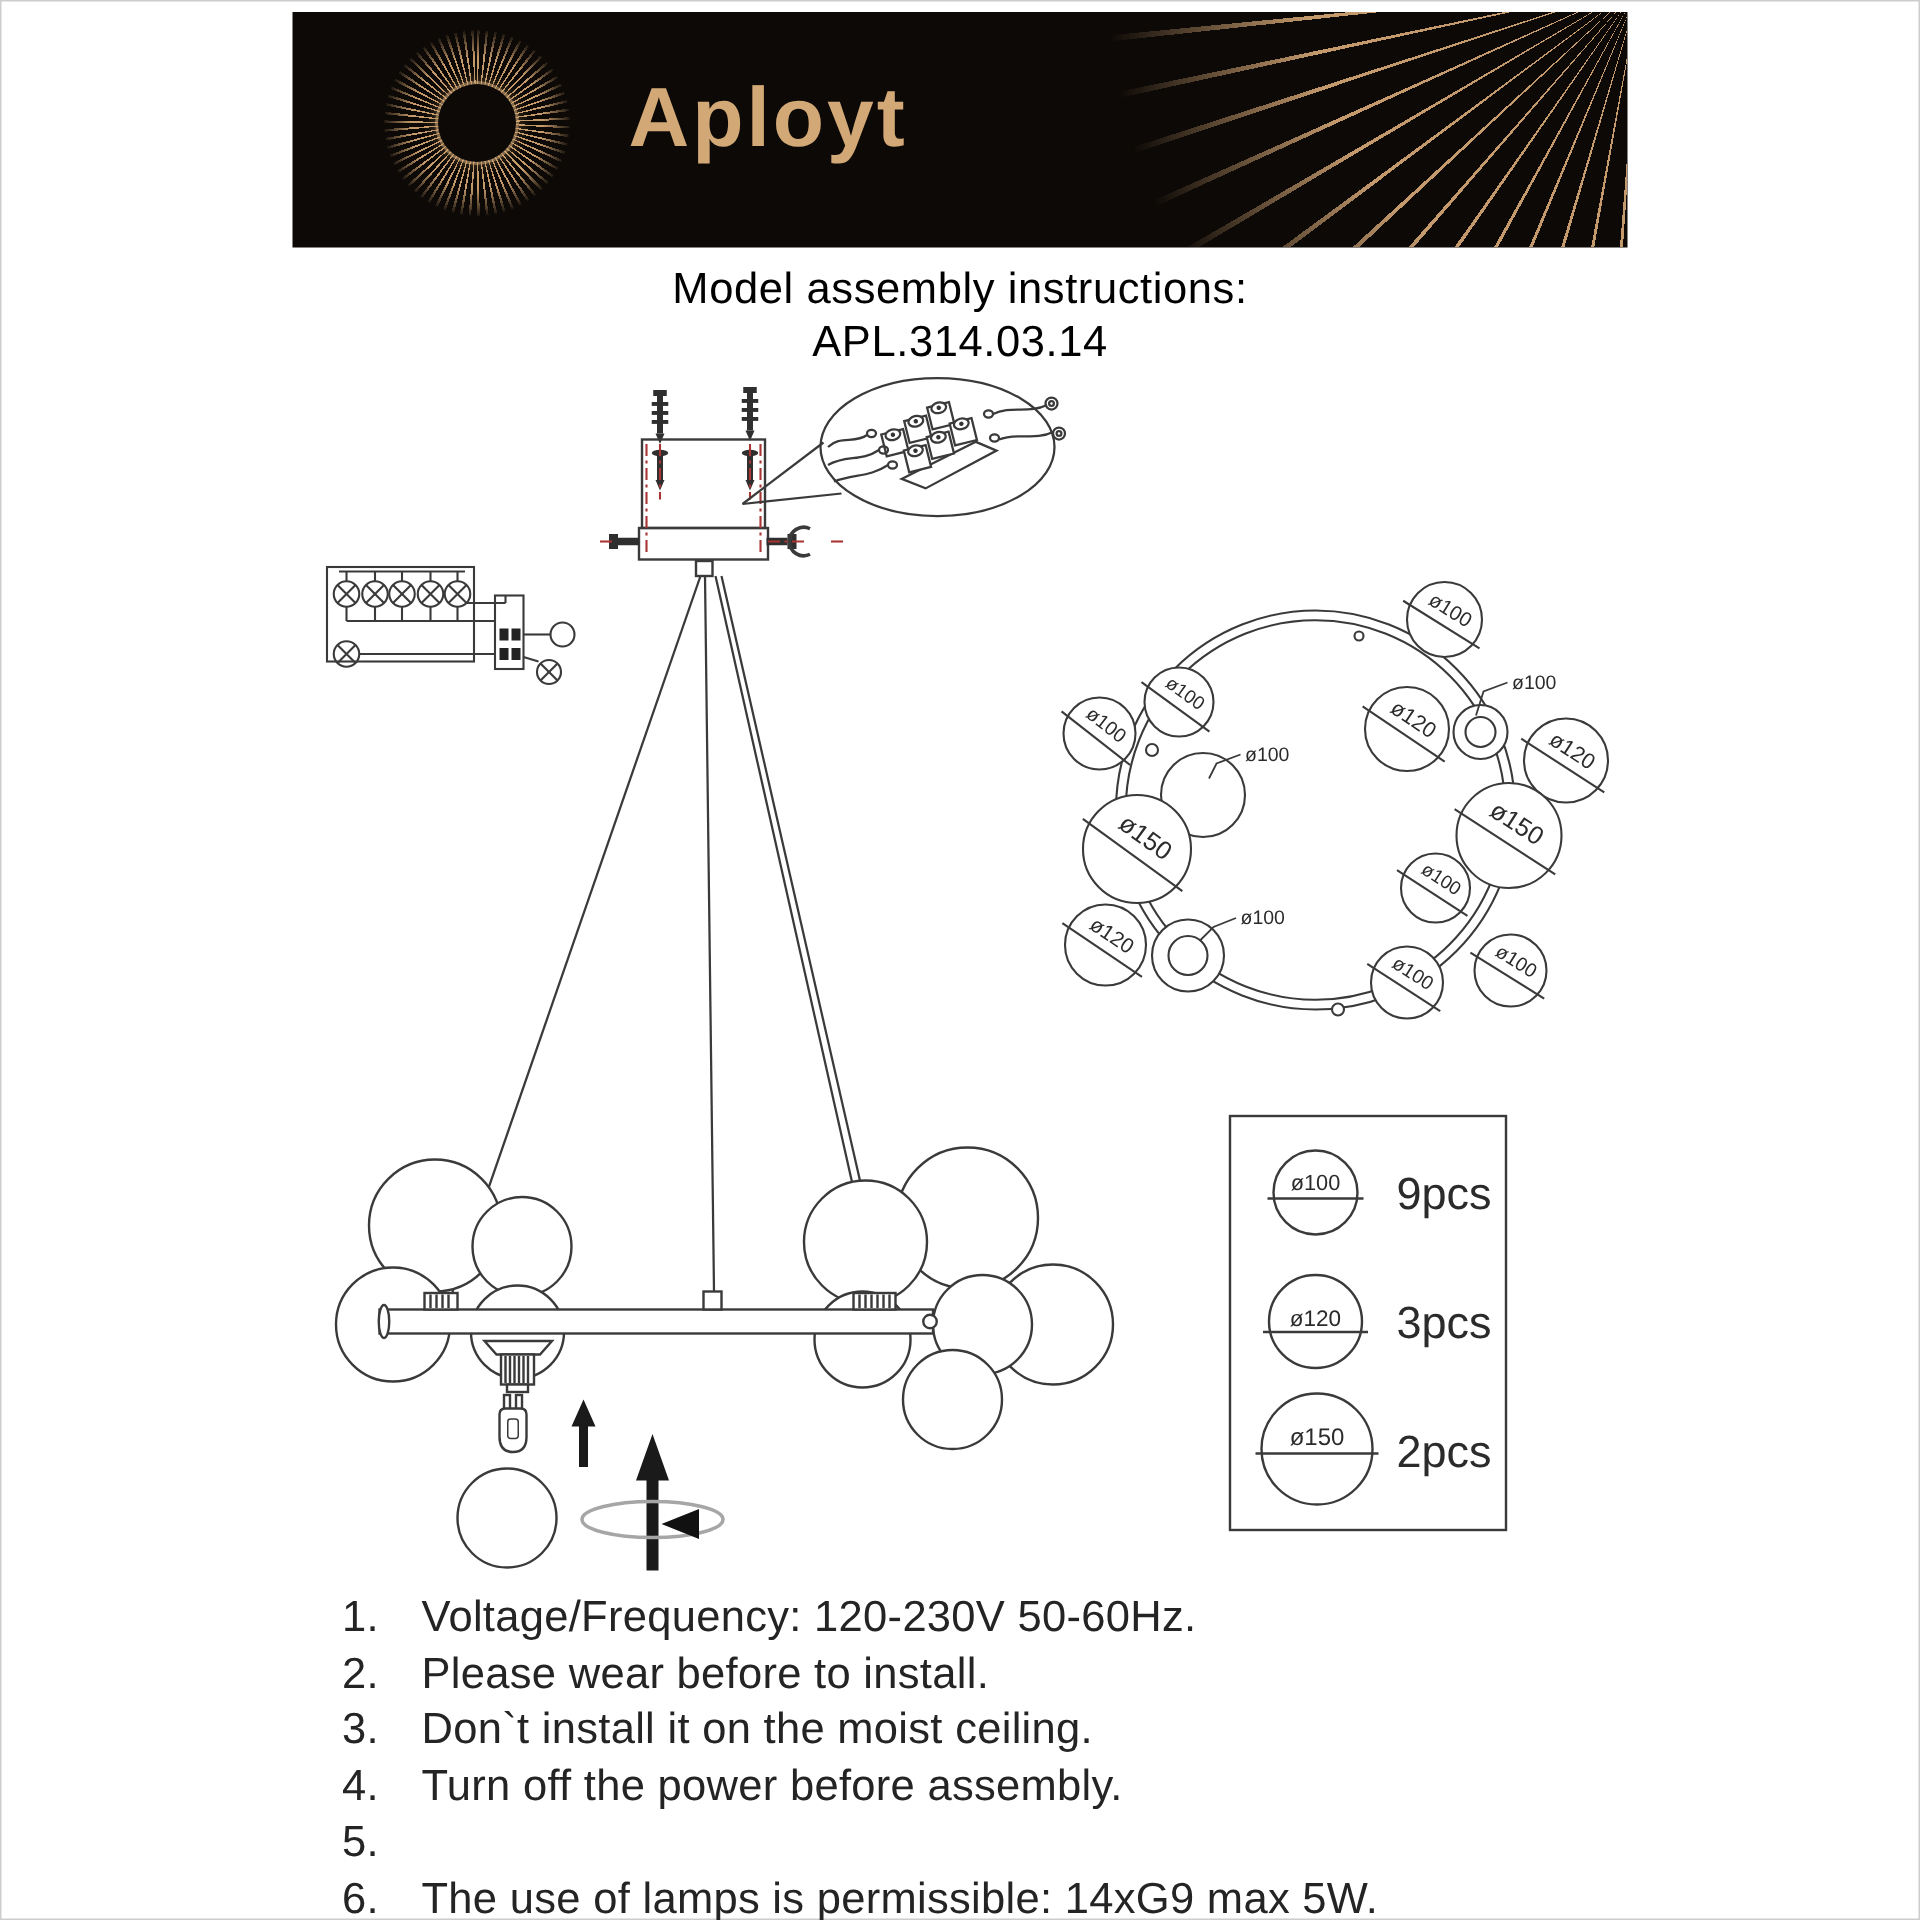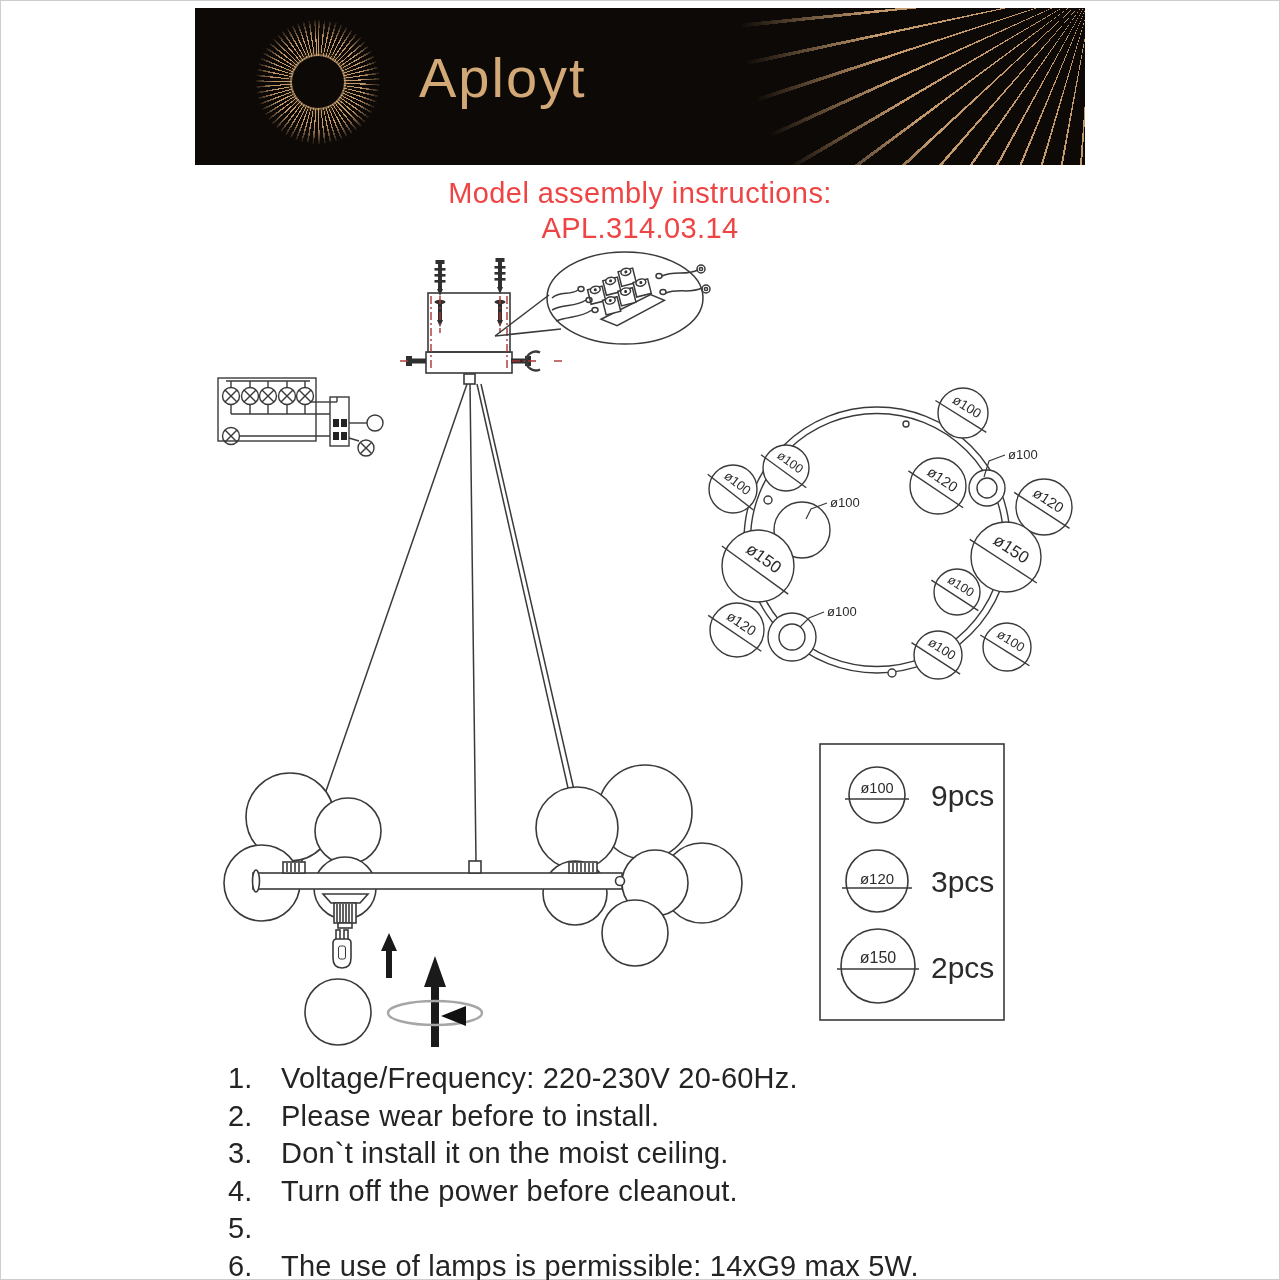--- a/index.html
+++ b/index.html
@@ -16,31 +16,31 @@
     background:repeating-conic-gradient(#c59a6b 0deg 1.6deg, rgba(0,0,0,0) 1.6deg 5.4deg);
     -webkit-mask-image:radial-gradient(circle,#000 50%,transparent 73%);
     mask-image:radial-gradient(circle,#000 50%,transparent 73%);
   }
   .starburst::after{
     content:"";position:absolute;inset:36px;background:#0c0906;border-radius:50%;
     box-shadow:0 0 0 2px rgba(210,168,118,.55), 0 0 10px 2px rgba(210,168,118,.35);
   }
   .brand{
     position:absolute;left:224px;top:40px;font-size:56px;line-height:60px;color:#d2a876;
-    font-weight:400;letter-spacing:2px;
+    font-weight:700;letter-spacing:2px;
   }
   .rays{
     position:absolute;top:0;right:0;width:440px;height:157px;
     background:repeating-conic-gradient(from 0deg at 102% -12%, rgba(0,0,0,0) 0deg 5.5deg, #c49a6d 5.5deg 6.15deg);
     -webkit-mask-image:radial-gradient(circle at 102% -12%, #000 46%, transparent 74%);
     mask-image:radial-gradient(circle at 102% -12%, #000 46%, transparent 74%);
   }
 
   
-  .title-1,.title-2{position:absolute;left:0;width:100%;text-align:center;color:#ef4444;font-size:29px;letter-spacing:.4px;}
+  .title-1,.title-2{position:absolute;left:0;width:100%;text-align:center;color:#000000;font-size:29px;letter-spacing:.4px;}
   .title-1{top:177px;}
   .title-2{top:212px;}
 
   
   .drawing{position:absolute;left:0;top:0;}
   svg text{font-family:"Liberation Sans",sans-serif;fill:#2b2b2b;}
 
   
   .instructions{position:absolute;left:228px;top:1060px;width:840px;font-size:29px;color:#242424;letter-spacing:.2px;}
   .irow{display:flex;line-height:37.6px;}
@@ -403,33 +403,33 @@
         <line x1="837" y1="969" x2="919" y2="969"></line>
       <text x="878" y="963" font-size="16" text-anchor="middle" stroke="none">ø150</text>
       <text x="931" y="978" font-size="30" stroke="none">2pcs</text>
     </g>
   </g>
 </svg>
 
 <div class="instructions">
   <div class="irow">
       <span class="inum">1.</span>
-      <span class="itext">Voltage/Frequency: 220-230V 20-60Hz.</span>
+      <span class="itext">Voltage/Frequency: 120-230V 50-60Hz.</span>
     </div>
   <div class="irow">
       <span class="inum">2.</span>
       <span class="itext">Please wear before to install.</span>
     </div>
   <div class="irow">
       <span class="inum">3.</span>
       <span class="itext">Don`t install it on the moist ceiling.</span>
     </div>
   <div class="irow">
       <span class="inum">4.</span>
-      <span class="itext">Turn off the power before cleanout.</span>
+      <span class="itext">Turn off the power before assembly.</span>
     </div>
   <div class="irow">
       <span class="inum">5.</span>
     </div>
   <div class="irow">
       <span class="inum">6.</span>
       <span class="itext">The use of lamps is permissible: 14xG9 max 5W.</span>
     </div>
 </div>
 

